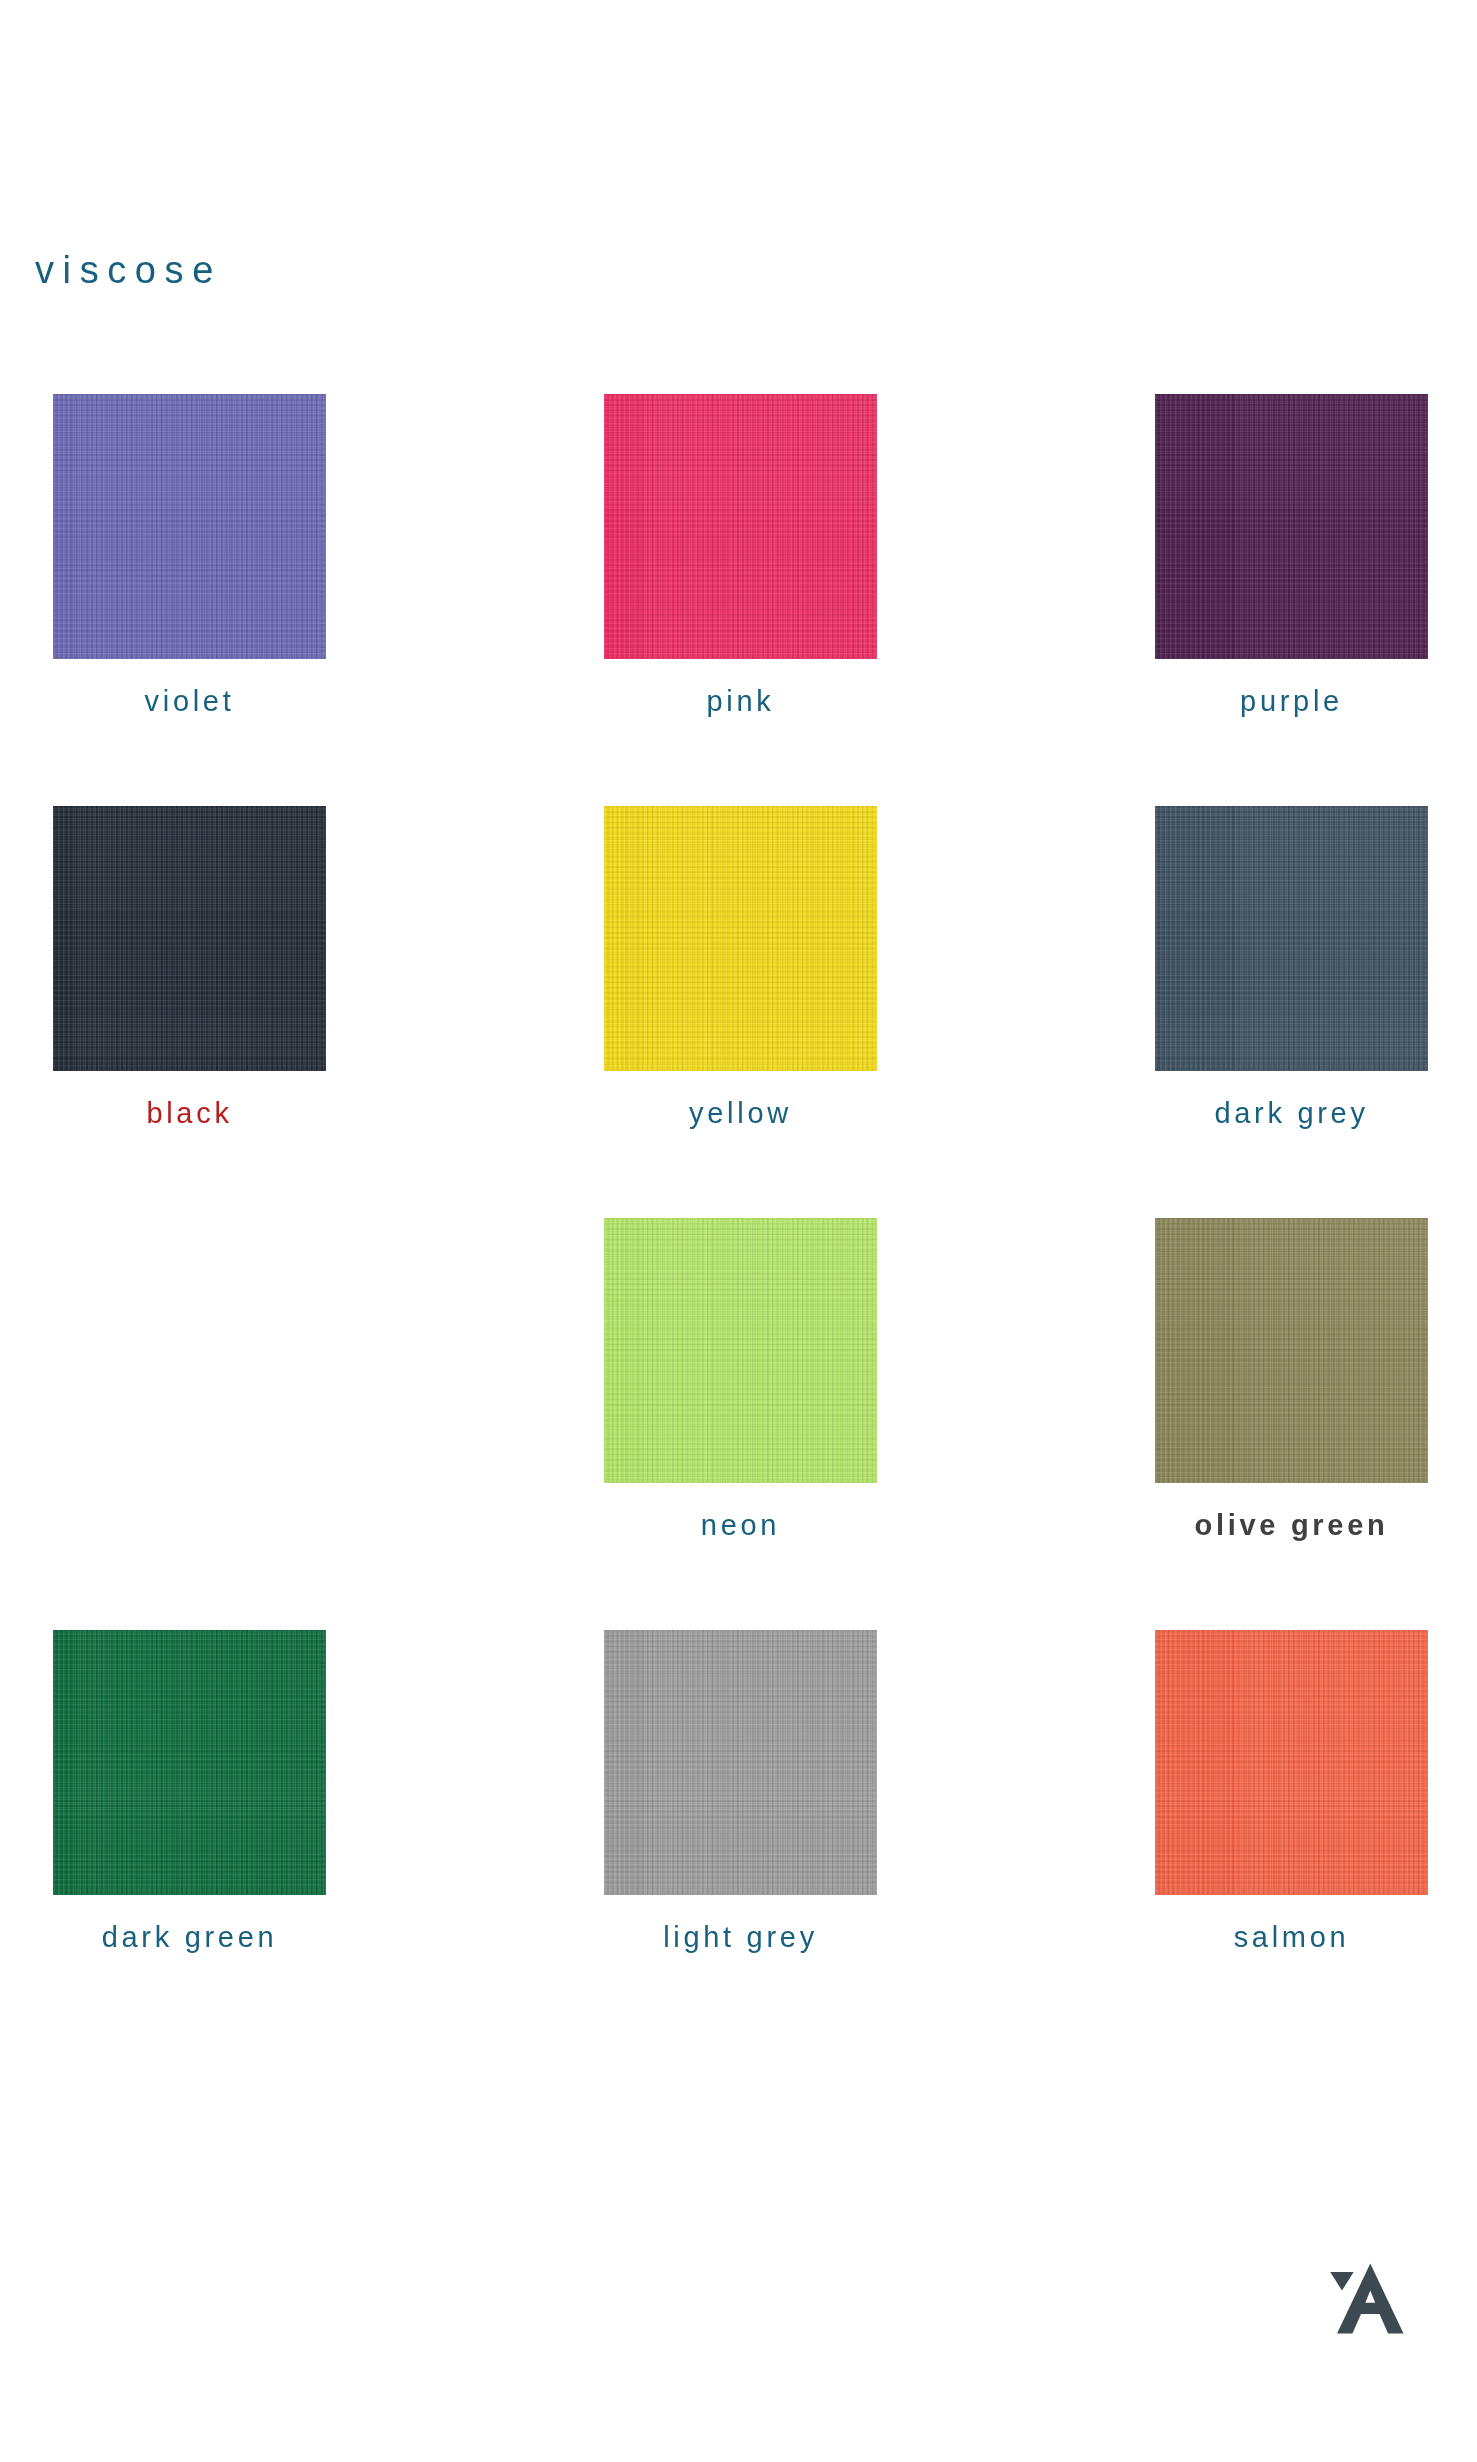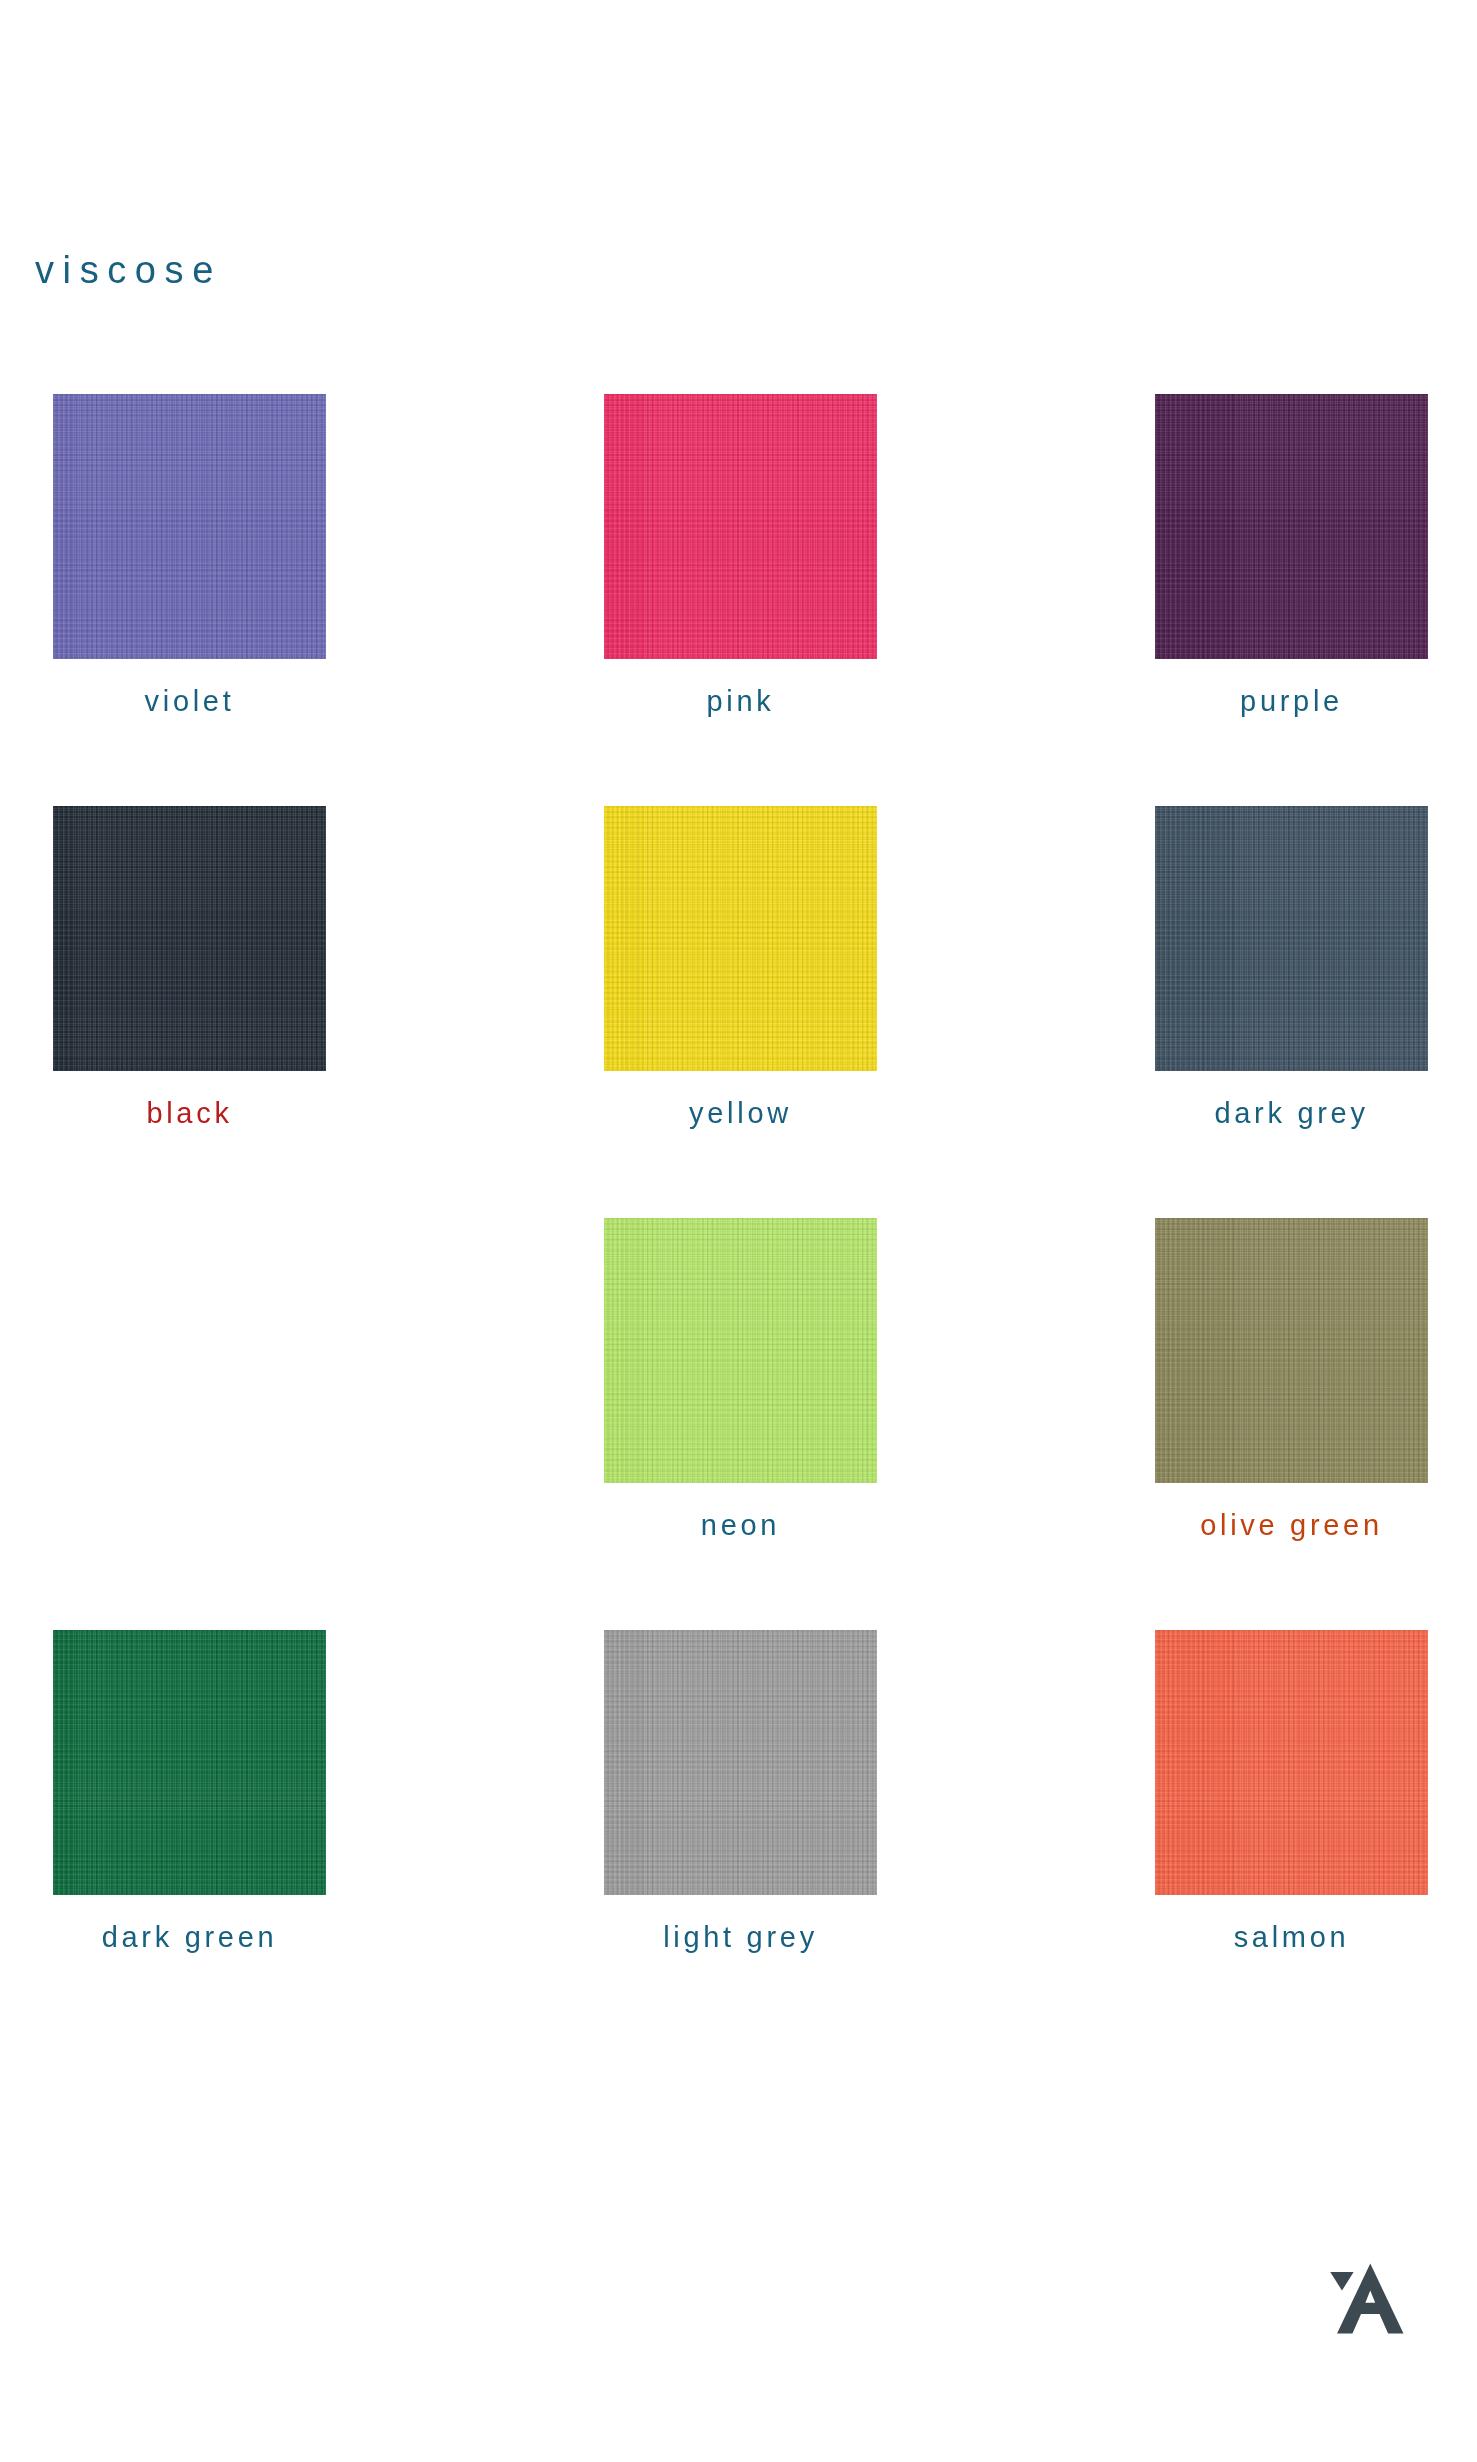--- a/index.html
+++ b/index.html
@@ -155,21 +155,21 @@
     </div>
   </div>
 
   <div class="swatch-row">
     <div class="swatch-cell col-1">
       <div class="swatch-chip" style="background-color: rgb(181, 232, 104);"></div>
       <div class="swatch-label" style="color: rgb(23, 96, 127);">neon</div>
     </div>
     <div class="swatch-cell col-2">
       <div class="swatch-chip" style="background-color: rgb(139, 135, 89);"></div>
-      <div class="swatch-label" style="color: #c2410c;">olive green</div>
+      <div class="swatch-label" style="color: #404040; font-weight: bold;">olive green</div>
     </div>
   </div>
 
   <div class="swatch-row">
     <div class="swatch-cell col-0">
       <div class="swatch-chip" style="background-color: rgb(10, 107, 60);"></div>
       <div class="swatch-label" style="color: rgb(23, 96, 127);">dark green</div>
     </div>
     <div class="swatch-cell col-1">
       <div class="swatch-chip" style="background-color: rgb(157, 157, 157);"></div>

